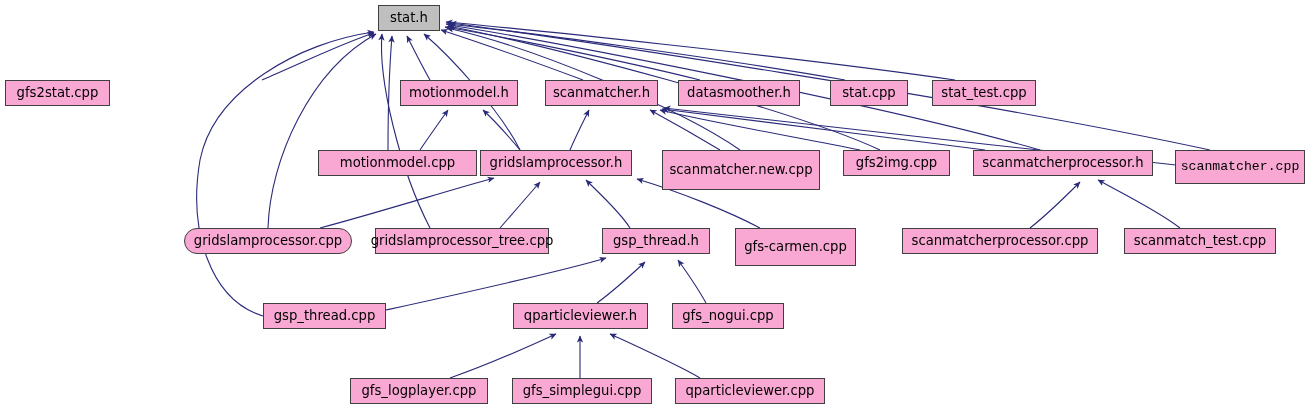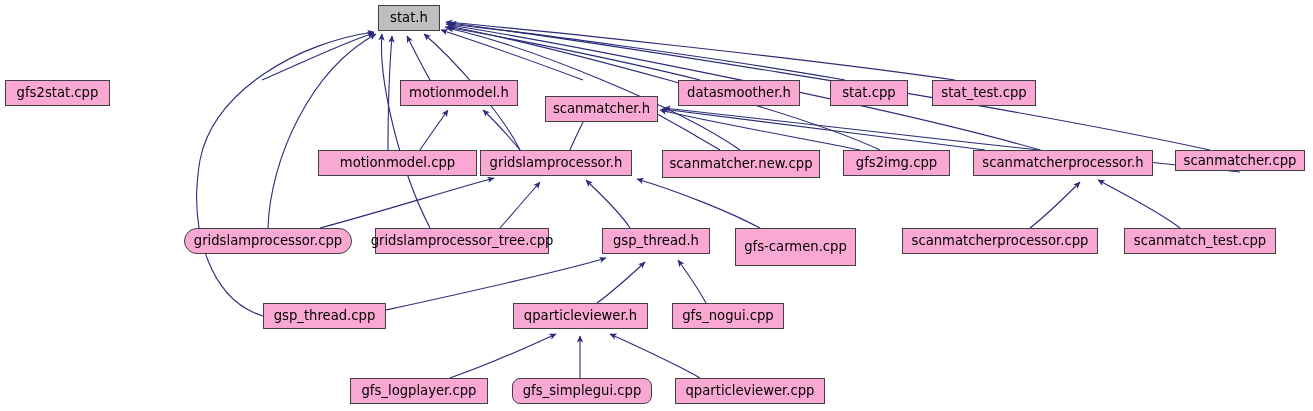--- a/index.html
+++ b/index.html
@@ -97,48 +97,48 @@
   <div id="node-layer">
       <div class="node root" style="left: 378px; top: 5px; width: 62px; height: 26px;">
         <span class="node-label">stat.h</span>
       </div>
       <div class="node" style="left: 5px; top: 80px; width: 105px; height: 26px;">
         <span class="node-label">gfs2stat.cpp</span>
       </div>
       <div class="node" style="left: 400px; top: 80px; width: 118px; height: 26px;">
         <span class="node-label">motionmodel.h</span>
       </div>
-      <div class="node" style="left: 545px; top: 80px; width: 113px; height: 26px; margin-top: 16px;">
+      <div class="node" style="left: 545px; top: 80px; width: 113px; height: 26px;">
         <span class="node-label">scanmatcher.h</span>
       </div>
       <div class="node" style="left: 678px; top: 80px; width: 122px; height: 26px;">
         <span class="node-label">datasmoother.h</span>
       </div>
       <div class="node" style="left: 830px; top: 80px; width: 78px; height: 26px;">
         <span class="node-label">stat.cpp</span>
       </div>
       <div class="node" style="left: 932px; top: 80px; width: 104px; height: 26px;">
         <span class="node-label">stat_test.cpp</span>
       </div>
       <div class="node" style="left: 318px; top: 150px; width: 159px; height: 26px;">
         <span class="node-label">motionmodel.cpp</span>
       </div>
       <div class="node" style="left: 480px; top: 150px; width: 152px; height: 26px;">
         <span class="node-label">gridslamprocessor.h</span>
       </div>
-      <div class="node" style="left: 662px; top: 150px; width: 158px; height: 28px;">
+      <div class="node" style="left: 662px; top: 150px; width: 158px; height: 40px;">
         <span class="node-label">scanmatcher.new.cpp</span>
       </div>
       <div class="node" style="left: 843px; top: 150px; width: 107px; height: 26px;">
         <span class="node-label">gfs2img.cpp</span>
       </div>
       <div class="node" style="left: 973px; top: 150px; width: 180px; height: 26px;">
         <span class="node-label">scanmatcherprocessor.h</span>
       </div>
-      <div class="node" style="left: 1175px; top: 150px; width: 130px; height: 21px;">
+      <div class="node" style="left: 1175px; top: 150px; width: 130px; height: 34px; font-family: Liberation Mono, monospace;">
         <span class="node-label">scanmatcher.cpp</span>
       </div>
       <div class="node" style="left: 184px; top: 228px; width: 168px; height: 26px; border-radius: 13px;">
         <span class="node-label">gridslamprocessor.cpp</span>
       </div>
       <div class="node" style="left: 375px; top: 228px; width: 174px; height: 26px;">
         <span class="node-label">gridslamprocessor_tree.cpp</span>
       </div>
       <div class="node" style="left: 602px; top: 228px; width: 108px; height: 26px;">
         <span class="node-label">gsp_thread.h</span>
@@ -157,21 +157,21 @@
       </div>
       <div class="node" style="left: 513px; top: 303px; width: 135px; height: 26px;">
         <span class="node-label">qparticleviewer.h</span>
       </div>
       <div class="node" style="left: 672px; top: 303px; width: 112px; height: 26px;">
         <span class="node-label">gfs_nogui.cpp</span>
       </div>
       <div class="node" style="left: 350px; top: 378px; width: 138px; height: 26px;">
         <span class="node-label">gfs_logplayer.cpp</span>
       </div>
-      <div class="node" style="left: 512px; top: 378px; width: 140px; height: 26px; border-radius: 8px;">
+      <div class="node" style="left: 512px; top: 378px; width: 140px; height: 26px;">
         <span class="node-label">gfs_simplegui.cpp</span>
       </div>
       <div class="node" style="left: 675px; top: 378px; width: 150px; height: 26px;">
         <span class="node-label">qparticleviewer.cpp</span>
       </div>
     </div>
 
 </div>
 
 </body></html>

